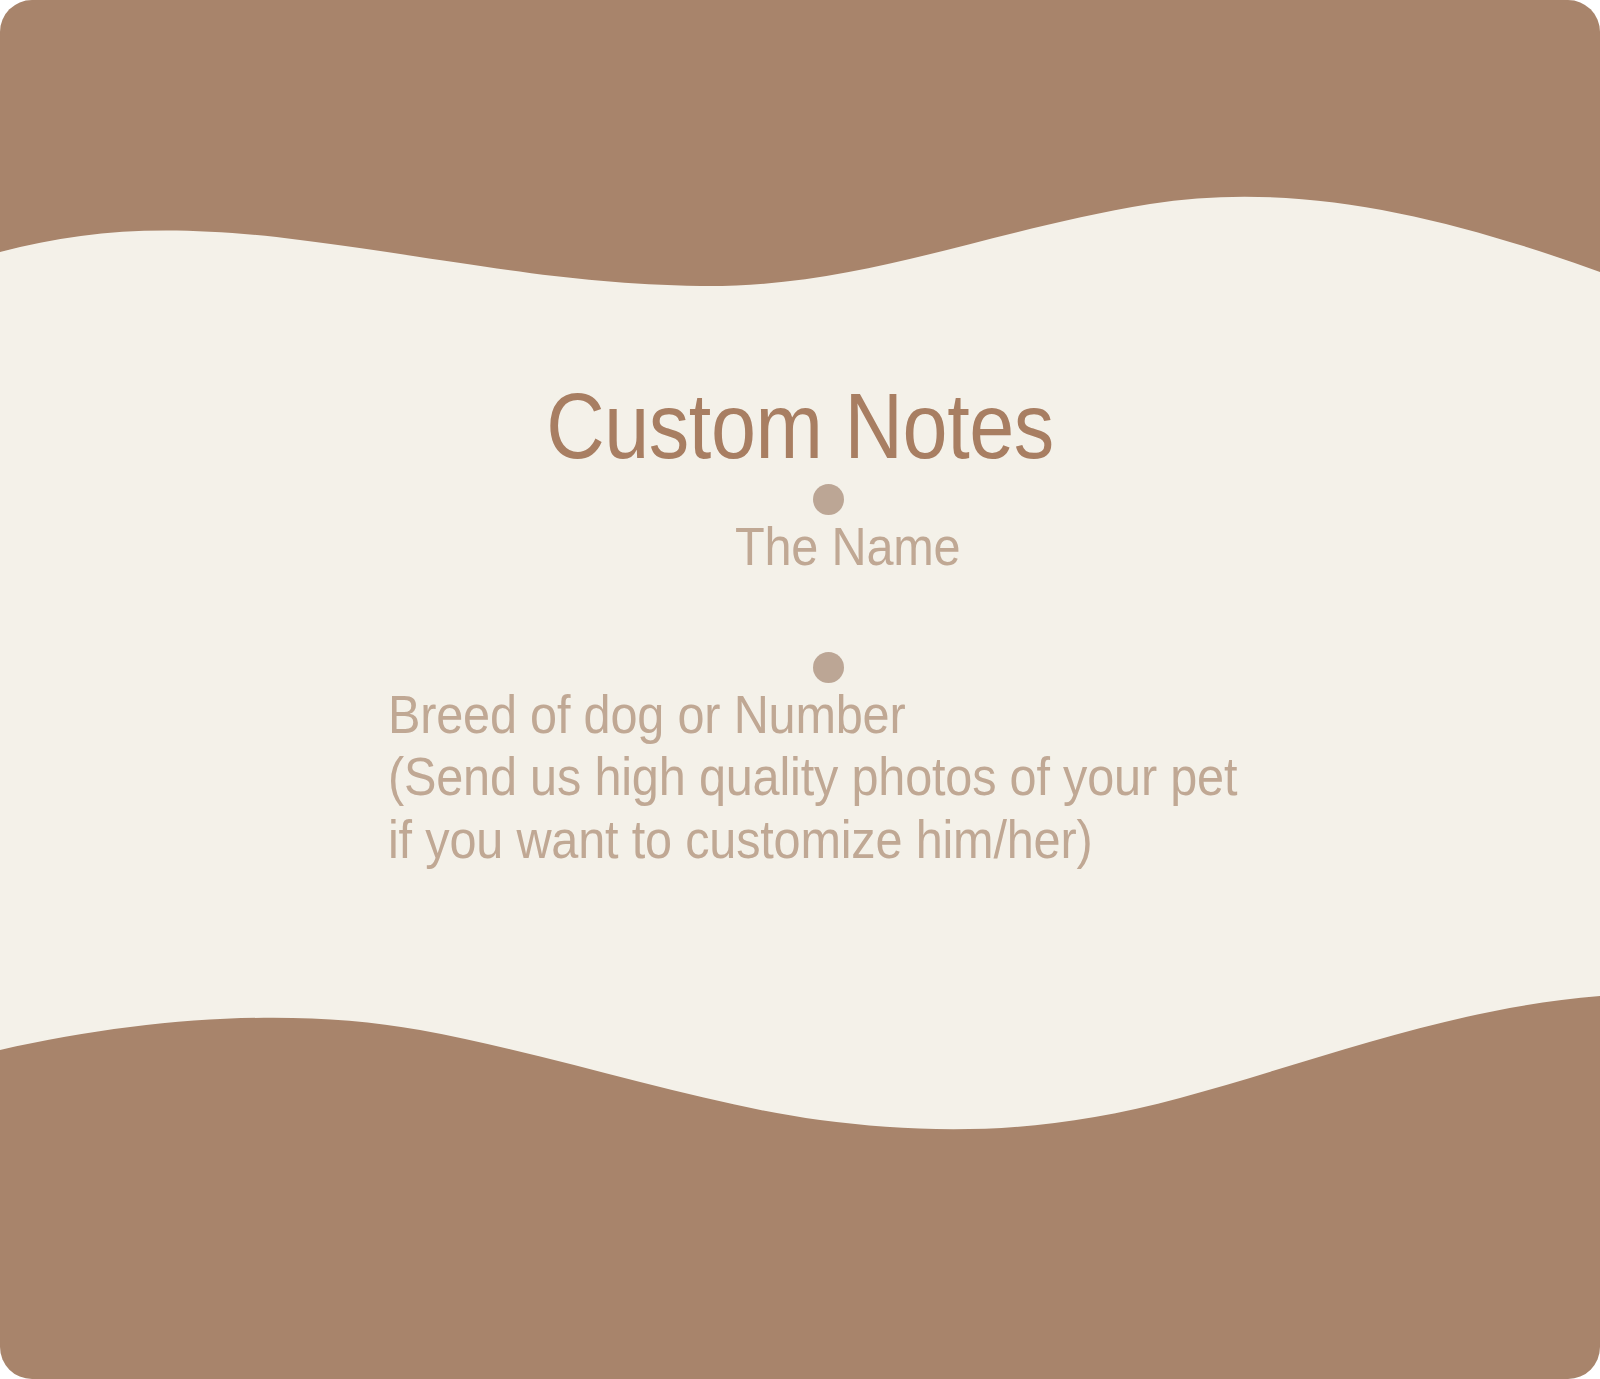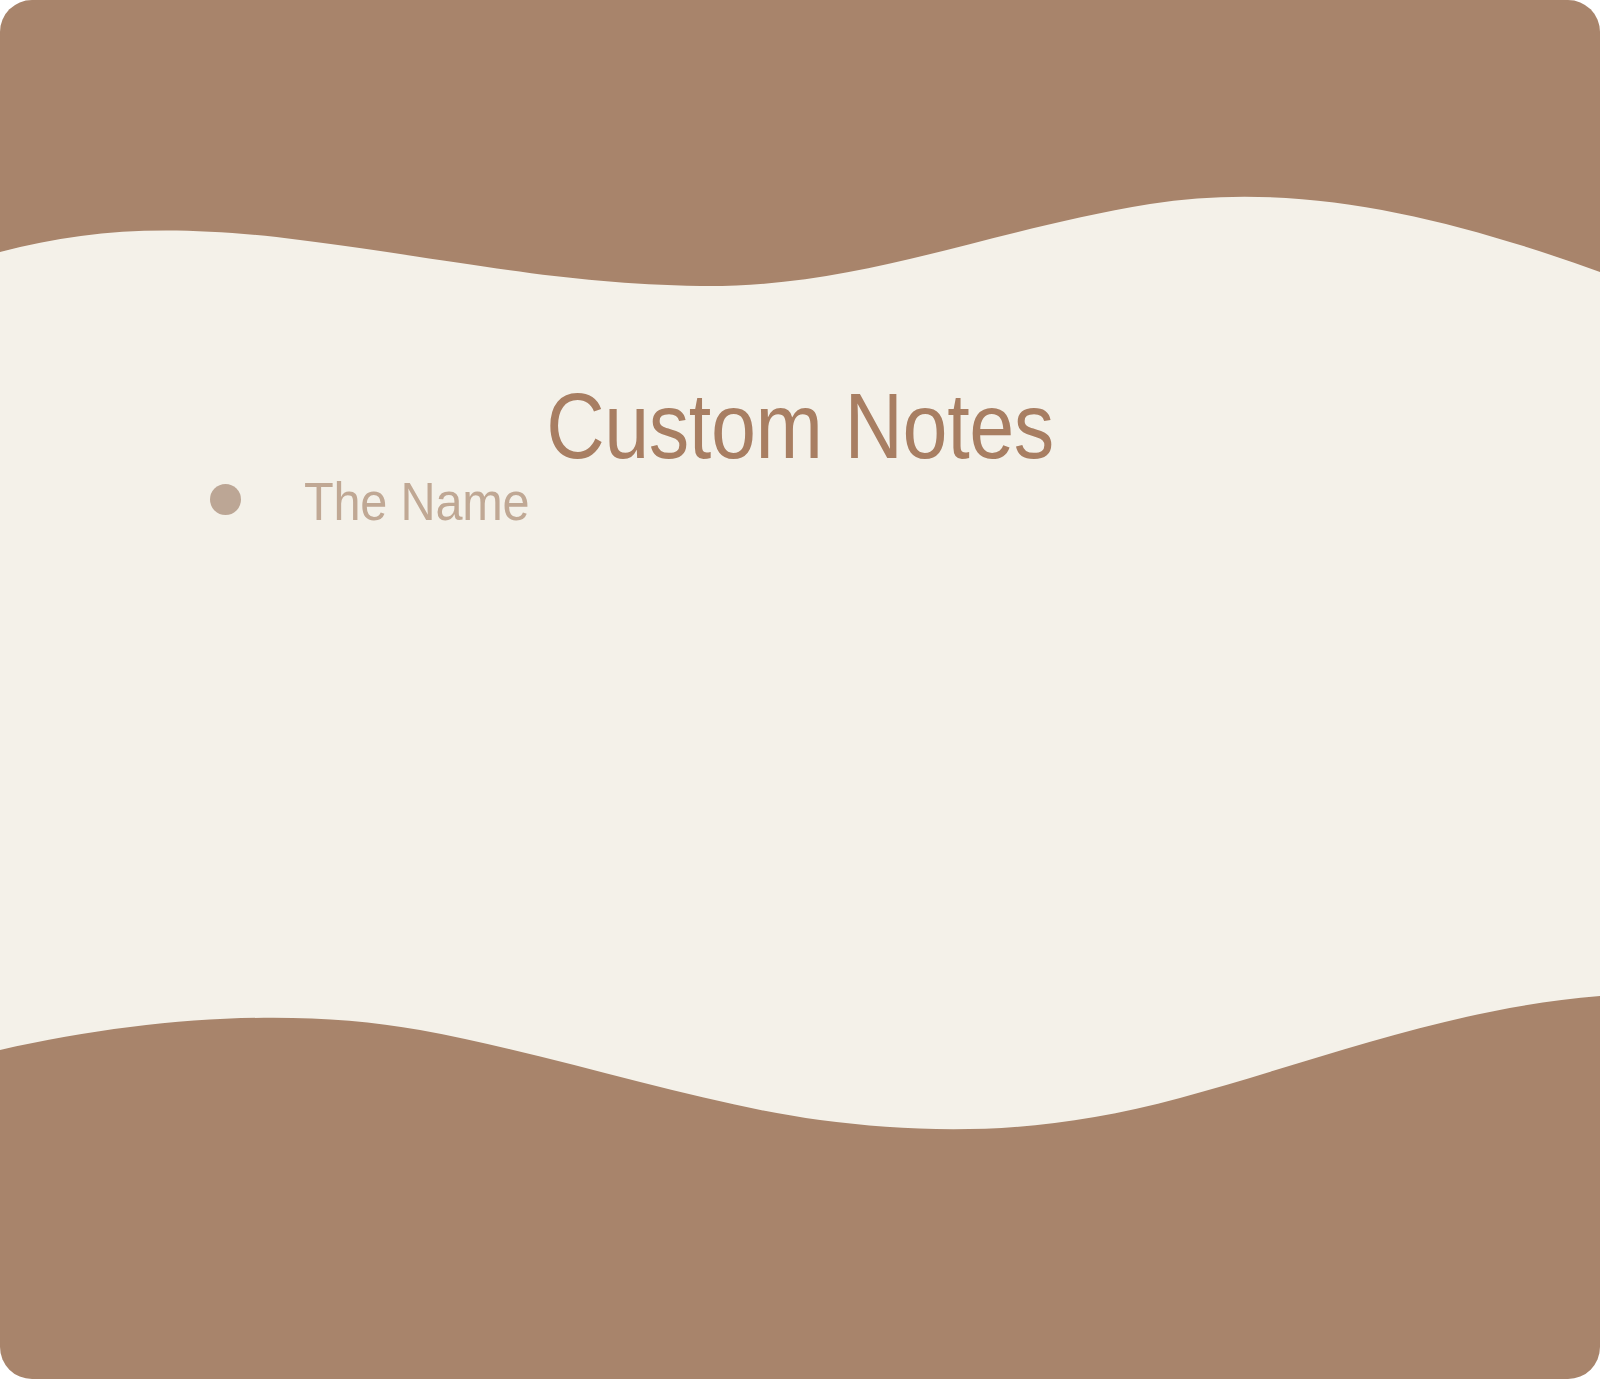--- a/index.html
+++ b/index.html
@@ -58,22 +58,23 @@
     left: 210px;
     top: 470px;
     width: 1300px;
     margin: 0;
     padding: 0;
     list-style: none;
   }
   .note-item {
     position: relative;
     display: flex;
-    align-items: flex-start;
+    align-items: center;
     margin-bottom: 60px;
+    flex-direction: column;
   }
   .note-item:last-child { margin-bottom: 0; }
 
   .bullet-dot {
     flex: 0 0 auto;
     width: 31px;
     height: 31px;
     border-radius: 50%;
     background: #BCA695;
     margin-top: 14px;
@@ -116,16 +117,22 @@
     <h1 class="page-title">Custom Notes</h1>
 
     <ul class="notes-list">
 
       <li class="note-item">
         <span class="bullet-dot"></span>
         <span class="note-text">The Name</span>
       </li>
 
 
+      <li class="note-item">
+        <span class="bullet-dot"></span>
+        <span class="note-text">Breed of dog or Number
+(Send us high quality photos of your pet
+if you want to customize him/her)</span>
+      </li>
 
     </ul>
   </div>
 </div>
 
 </body></html>

